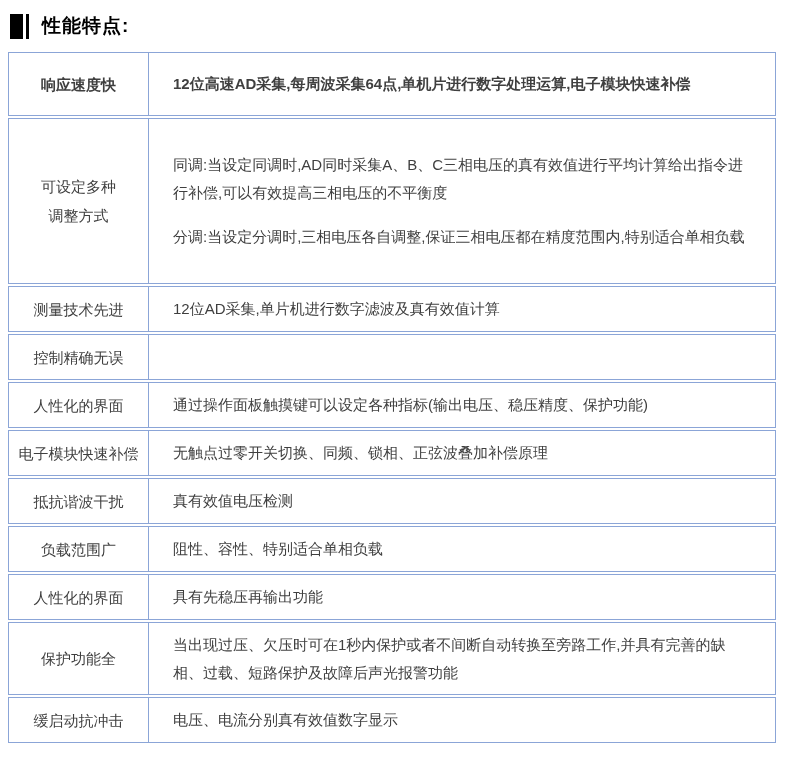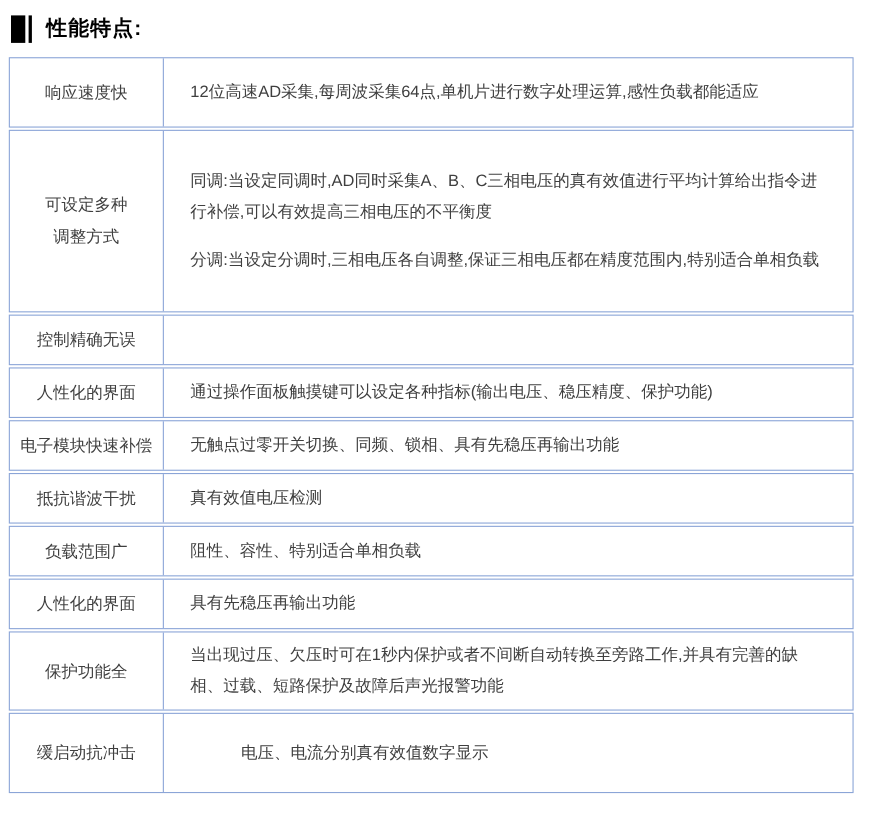--- a/index.html
+++ b/index.html
@@ -32,26 +32,26 @@
   .features-table{
     margin-left:8px;
     width:768px;
   }
   .row{
     display:flex;
     border:1px solid var(--border);
     margin-bottom:2px;
     background:#fff;
   }
-  .row:nth-child(1){ min-height:64px; }
+  .row:nth-child(1){ min-height:64px;font-weight:bold; }
   .row:nth-child(2){ min-height:166px; }
   .row:nth-child(3),.row:nth-child(4),.row:nth-child(5),
   .row:nth-child(6),.row:nth-child(7),.row:nth-child(8),
   .row:nth-child(9),.row:nth-child(11){ min-height:46px; }
-  .row:nth-child(10){ min-height:73px;gap:46px; }
+  .row:nth-child(10){ min-height:73px; }
   .label-cell{
     flex:0 0 140px;
     border-right:1px solid var(--border);
     display:flex; flex-direction:column;
     justify-content:center; align-items:center;
     text-align:center;
     padding:4px 6px;
   }
   .label-line{
     font-size:15px; color:var(--text); line-height:29px;
@@ -77,52 +77,60 @@
   </span>
   <span class="title-text">性能特点:</span>
 </div>
 
 <div class="features-table">
     <div class="row">
       <div class="label-cell">
         <div class="label-line">响应速度快</div>
       </div>
       <div class="content-cell">
-        <div class="para">12位高速AD采集,每周波采集64点,单机片进行数字处理运算,感性负载都能适应</div>
+        <div class="para">12位高速AD采集,每周波采集64点,单机片进行数字处理运算,电子模块快速补偿</div>
       </div>
     </div>
     <div class="row">
       <div class="label-cell">
         <div class="label-line">可设定多种</div>
         <div class="label-line">调整方式</div>
       </div>
       <div class="content-cell">
         <div class="para">同调:当设定同调时,AD同时采集A、B、C三相电压的真有效值进行平均计算给出指令进行补偿,可以有效提高三相电压的不平衡度</div>
         <div class="para">分调:当设定分调时,三相电压各自调整,保证三相电压都在精度范围内,特别适合单相负载</div>
+      </div>
+    </div>
+    <div class="row">
+      <div class="label-cell">
+        <div class="label-line">测量技术先进</div>
+      </div>
+      <div class="content-cell">
+        <div class="para">12位AD采集,单片机进行数字滤波及真有效值计算</div>
       </div>
     </div>
     <div class="row">
       <div class="label-cell">
         <div class="label-line">控制精确无误</div>
       </div>
     </div>
     <div class="row">
       <div class="label-cell">
         <div class="label-line">人性化的界面</div>
       </div>
       <div class="content-cell">
         <div class="para">通过操作面板触摸键可以设定各种指标(输出电压、稳压精度、保护功能)</div>
       </div>
     </div>
     <div class="row">
       <div class="label-cell">
         <div class="label-line">电子模块快速补偿</div>
       </div>
       <div class="content-cell">
-        <div class="para">无触点过零开关切换、同频、锁相、具有先稳压再输出功能</div>
+        <div class="para">无触点过零开关切换、同频、锁相、正弦波叠加补偿原理</div>
       </div>
     </div>
     <div class="row">
       <div class="label-cell">
         <div class="label-line">抵抗谐波干扰</div>
       </div>
       <div class="content-cell">
         <div class="para">真有效值电压检测</div>
       </div>
     </div>

